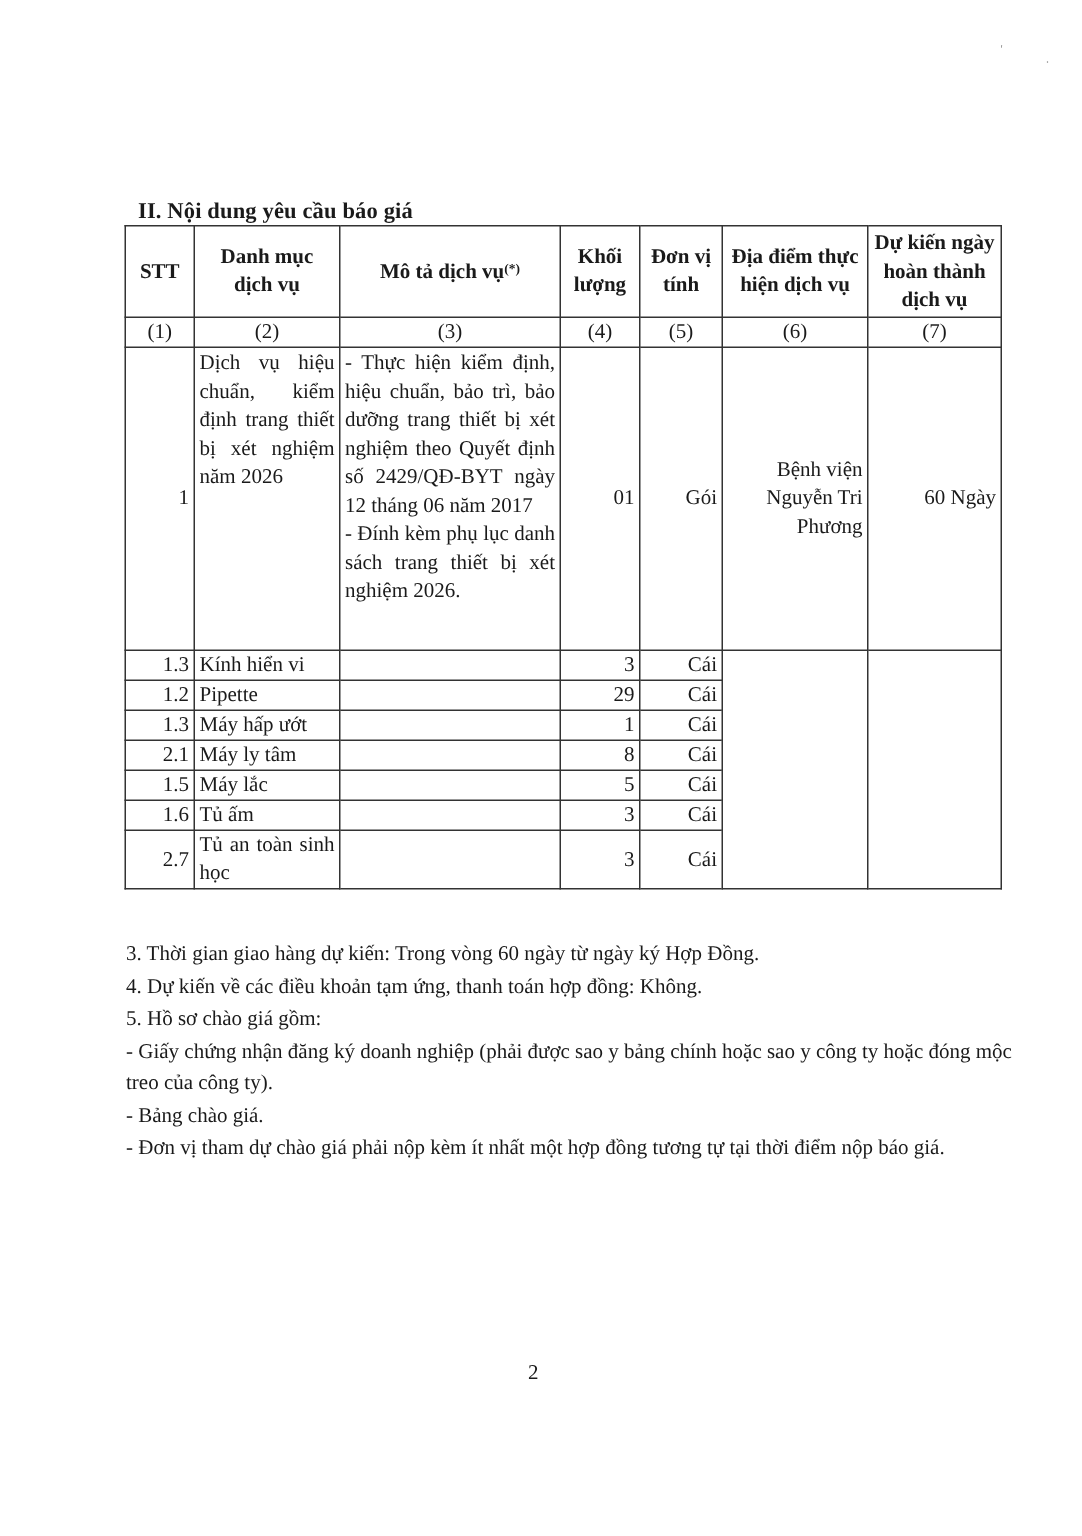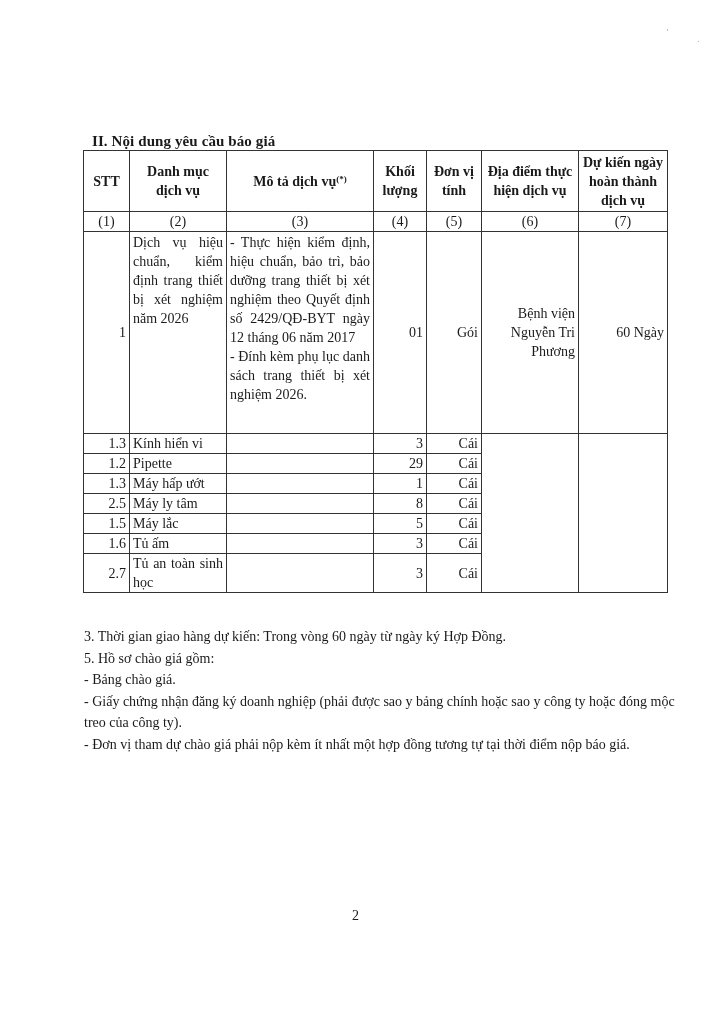--- a/index.html
+++ b/index.html
@@ -94,21 +94,21 @@
       <td class="c">Cái</td>
     </tr>
     <tr class="sub-row">
       <td class="c">1.3</td>
       <td>Máy hấp ướt</td>
       <td></td>
       <td class="c">1</td>
       <td class="c">Cái</td>
     </tr>
     <tr class="sub-row">
-      <td class="c">2.5</td>
+      <td class="c">2.1</td>
       <td>Máy ly tâm</td>
       <td></td>
       <td class="c">8</td>
       <td class="c">Cái</td>
     </tr>
     <tr class="sub-row">
       <td class="c">1.5</td>
       <td>Máy lắc</td>
       <td></td>
       <td class="c">5</td>
@@ -126,20 +126,21 @@
       <td class="j" style="line-height:19px">Tủ an toàn sinh học</td>
       <td></td>
       <td class="c">3</td>
       <td class="c">Cái</td>
     </tr>
   </tbody>
     </table>
 
   <div class="body-text">
     <p>3. Thời gian giao hàng dự kiến: Trong vòng 60 ngày từ ngày ký Hợp Đồng.</p>
+    <p>4. Dự kiến về các điều khoản tạm ứng, thanh toán hợp đồng: Không.</p>
     <p>5. Hồ sơ chào giá gồm:</p>
+    <p>- Giấy chứng nhận đăng ký doanh nghiệp (phải được sao y bảng chính hoặc sao y công ty hoặc đóng mộc treo của công ty).</p>
     <p>- Bảng chào giá.</p>
-    <p>- Giấy chứng nhận đăng ký doanh nghiệp (phải được sao y bảng chính hoặc sao y công ty hoặc đóng mộc treo của công ty).</p>
     <p>- Đơn vị tham dự chào giá phải nộp kèm ít nhất một hợp đồng tương tự tại thời điểm nộp báo giá.</p>
   </div>
 
   <div class="page-num">2</div>
 </div>
 
 </body></html>

